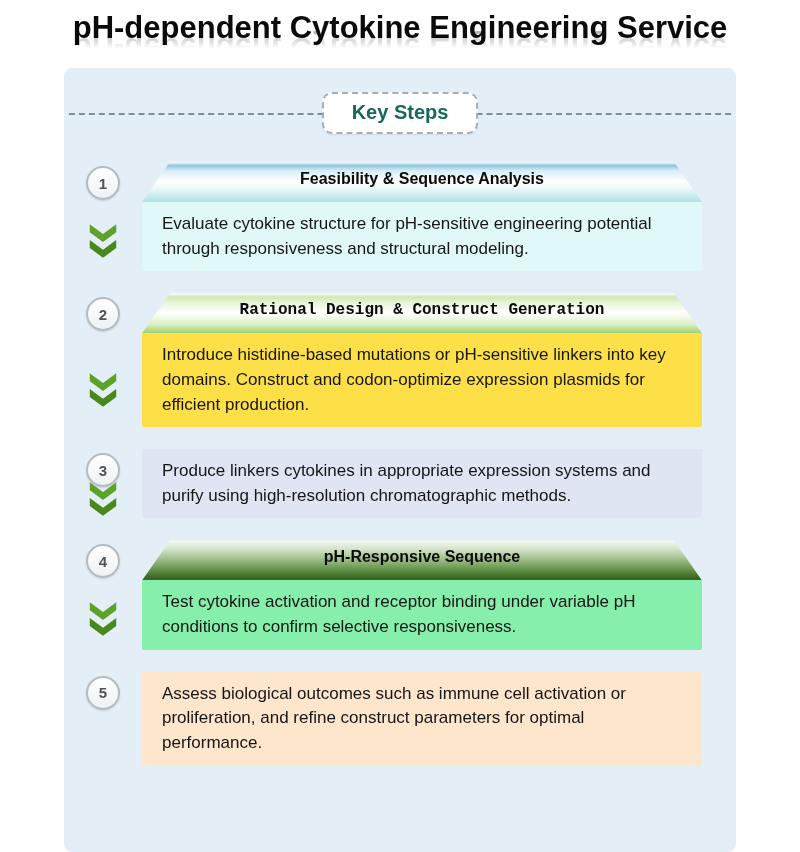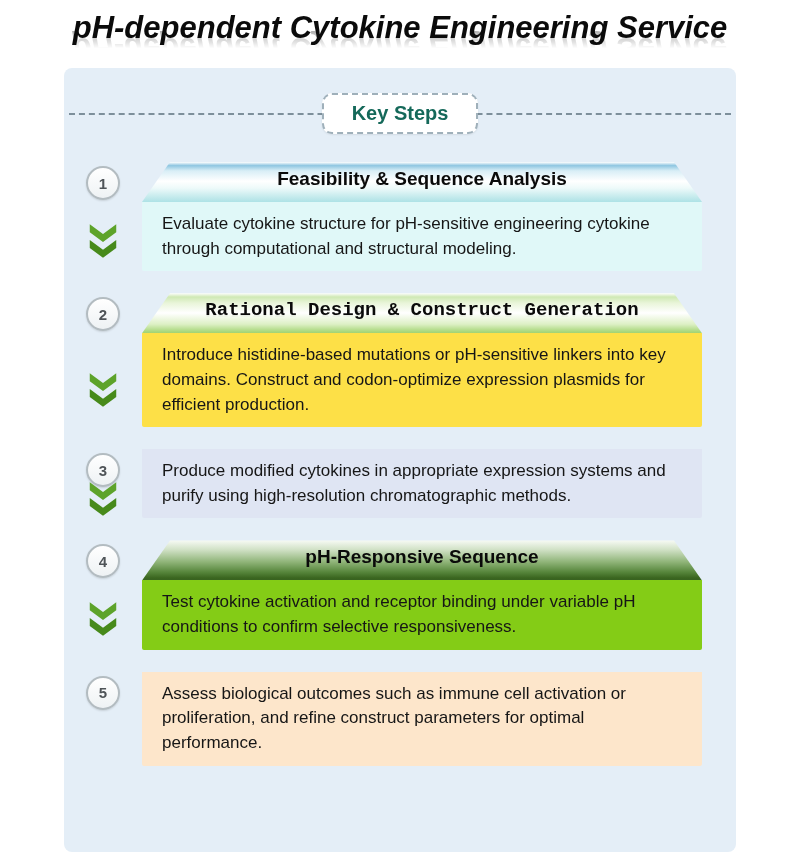--- a/index.html
+++ b/index.html
@@ -13,40 +13,38 @@
 
   
   .page-title {
     margin: 0;
     padding-top: 10px;
     text-align: center;
     font-size: 31px;
     font-weight: bold;
     letter-spacing: 0px;
     color: #0b0b0b;
-    font-style: italic;
     -webkit-box-reflect: below -16px linear-gradient(transparent 60%, rgba(0,0,0,0.35));
   }
 
   
   .panel {
     position: absolute;
     left: 64px; top: 68px;
     width: 672px; bottom: 0;
     background: #e4eef7;
     border-radius: 8px;
   }
 
   
   .badge-row {
     position: relative;
     margin-top: 24px;
     height: 42px;
     display: flex;
-    align-items: center;
     justify-content: center;
   }
   .dash-line {
     position: absolute;
     left: 5px; right: 5px; top: 50%;
     border-top: 2px dashed #7d8f9b;
   }
   .badge {
     position: relative;
     z-index: 2;
@@ -101,21 +99,21 @@
   }
 
   .banner {
     height: 40px;
     clip-path: polygon(28px 0, calc(100% - 28px) 0, 100% 100%, 0 100%);
     display: flex;
     align-items: center;
     justify-content: center;
   }
   .banner-title {
-    font-size: 19px;
+    font-size: 16px;
     font-weight: bold;
     color: #0a0a0a;
     margin-top: -6px;
     -webkit-box-reflect: below -12px linear-gradient(transparent 62%, rgba(0,0,0,0.30));
   }
 
   .step-body {
     padding: 10px 20px;
     font-size: 17px;
     line-height: 1.45;
@@ -143,21 +141,21 @@
       </div>
       <svg class="chevron" viewBox="0 0 34 42" aria-hidden="true">
         <path class="chev-top" d="M2 2 L17 13 L32 2 L32 11 L17 22 L2 11 Z" fill="#5da32a"></path>
         <path class="chev-bot" d="M2 20 L17 31 L32 20 L32 29 L17 40 L2 29 Z" fill="#478a1b"></path>
       </svg>
     </div>
     <div class="content">
       <div class="banner" style="background: linear-gradient(rgb(255, 255, 255) 0%, rgb(143, 198, 225) 9%, rgb(216, 238, 246) 22%, rgb(255, 255, 255) 48%, rgb(238, 250, 250) 65%, rgb(195, 234, 236) 88%, rgb(174, 226, 230) 100%);">
         <span class="banner-title">Feasibility &amp; Sequence Analysis</span>
       </div>
-      <div class="step-body" style="background: rgb(224, 248, 248);">Evaluate cytokine structure for pH-sensitive engineering cytokine through computational and structural modeling.</div>
+      <div class="step-body" style="background: rgb(224, 248, 248);">Evaluate cytokine structure for pH-sensitive engineering potential through responsiveness and structural modeling.</div>
     </div>
   </div>
 
   <div class="step">
     <div class="gutter">
       <div class="num-circle">
         <span class="num">2</span>
       </div>
       <svg class="chevron" viewBox="0 0 34 42" aria-hidden="true">
         <path class="chev-top" d="M2 2 L17 13 L32 2 L32 11 L17 22 L2 11 Z" fill="#5da32a"></path>
@@ -176,39 +174,39 @@
     <div class="gutter">
       <div class="num-circle">
         <span class="num">3</span>
       </div>
       <svg class="chevron" viewBox="0 0 34 42" aria-hidden="true">
         <path class="chev-top" d="M2 2 L17 13 L32 2 L32 11 L17 22 L2 11 Z" fill="#5da32a"></path>
         <path class="chev-bot" d="M2 20 L17 31 L32 20 L32 29 L17 40 L2 29 Z" fill="#478a1b"></path>
       </svg>
     </div>
     <div class="content">
-      <div class="step-body" style="background: rgb(223, 229, 243);">Produce modified cytokines in appropriate expression systems and purify using high-resolution chromatographic methods.</div>
+      <div class="step-body" style="background: rgb(223, 229, 243);">Produce linkers cytokines in appropriate expression systems and purify using high-resolution chromatographic methods.</div>
     </div>
   </div>
 
   <div class="step">
     <div class="gutter">
       <div class="num-circle">
         <span class="num">4</span>
       </div>
       <svg class="chevron" viewBox="0 0 34 42" aria-hidden="true">
         <path class="chev-top" d="M2 2 L17 13 L32 2 L32 11 L17 22 L2 11 Z" fill="#5da32a"></path>
         <path class="chev-bot" d="M2 20 L17 31 L32 20 L32 29 L17 40 L2 29 Z" fill="#478a1b"></path>
       </svg>
     </div>
     <div class="content">
       <div class="banner" style="background: linear-gradient(rgb(248, 251, 246) 0%, rgb(207, 224, 196) 25%, rgb(143, 180, 120) 55%, rgb(87, 134, 60) 80%, rgb(58, 101, 31) 95%, rgb(56, 98, 32) 100%);">
         <span class="banner-title">pH-Responsive Sequence</span>
       </div>
-      <div class="step-body" style="background: #84cc16;">Test cytokine activation and receptor binding under variable pH conditions to confirm selective responsiveness.</div>
+      <div class="step-body" style="background: #86efac;">Test cytokine activation and receptor binding under variable pH conditions to confirm selective responsiveness.</div>
     </div>
   </div>
 
   <div class="step">
     <div class="gutter">
       <div class="num-circle">
         <span class="num">5</span>
       </div>
 
     </div>

